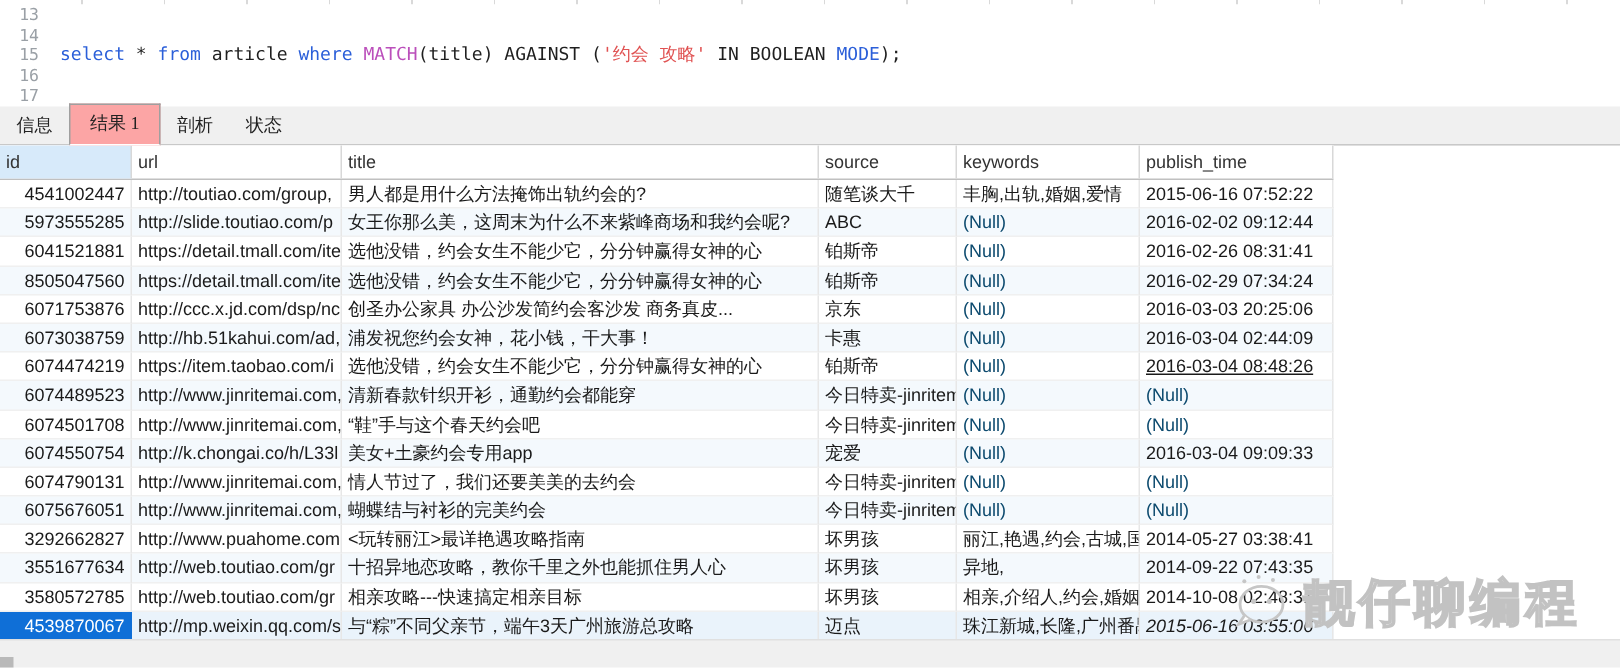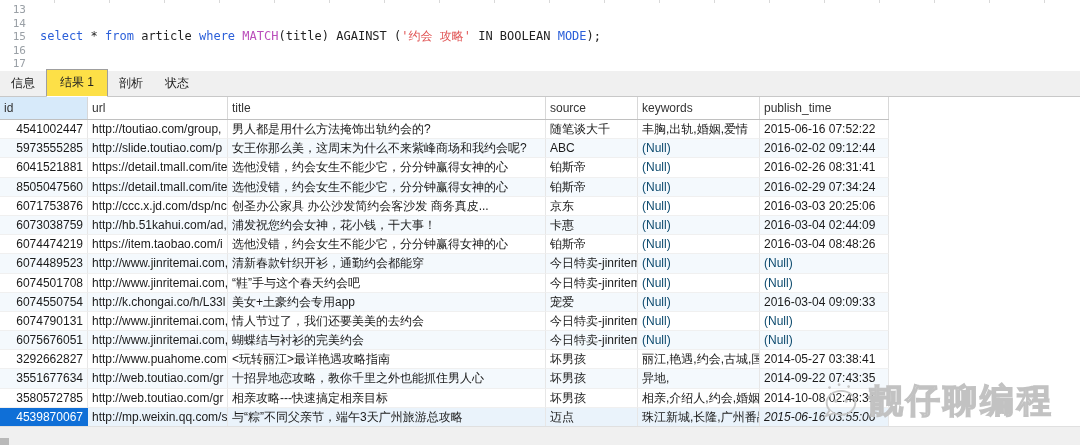--- a/index.html
+++ b/index.html
@@ -18,22 +18,22 @@
   .code{margin-left:14px;white-space:pre;color:#1f1f1f;}
   .tk-keyword{color:#2b5fd9;}
   .tk-plain{color:#1f1f1f;}
   .tk-function{color:#bb4fbb;}
   .tk-string{color:#e05252;}
 
   
   .tabbar{position:absolute;left:0;top:71px;width:1080px;height:26px;background:#f0f0f0;
     border-bottom:1px solid #c8c8c8;display:flex;align-items:flex-end;box-sizing:border-box;}
   .tab{font-size:12px;color:#222;padding:3px 11px 4px 11px;margin-bottom:0;cursor:default;}
-  .tab.active{background:#fde047;border:1px solid #9f9f9f;border-bottom:1px solid #fff;
-    margin-bottom:-1px;padding:4px 13px 5px 13px;position:relative;z-index:2;}
+  .tab.active{background:#fca5a5;border:1px solid #9f9f9f;border-bottom:1px solid #fff;
+    margin-bottom:-1px;padding:4px 13px 5px 13px;position:relative;z-index:2;font-family:Liberation Serif, serif;}
 
   
   .grid{position:absolute;left:0;top:97px;width:889px;background:#fff;font-size:12px;color:#1a1a1a;}
   .hrow{display:flex;height:22px;line-height:22px;border-bottom:1px solid #c0c0c0;background:#fff;}
   .hcell{box-sizing:border-box;padding:0 4px;border-right:1px solid #d8d8d8;color:#333;
     white-space:nowrap;overflow:hidden;}
   .hcell.hsel{background:#d7eafa;}
   .trow{display:flex;height:19.2px;line-height:19.2px;background:#fff;}
   .trow.alt{background:#f4f9fd;}
   .trow.selrow{background:#eaf3fb;}
@@ -149,21 +149,21 @@
           <div class="tcell col-source" style="width: 92px;">卡惠</div>
           <div class="tcell col-keywords null" style="width: 122px;">(Null)</div>
           <div class="tcell col-publish_time" style="width: 129px;">2016-03-04 02:44:09</div>
         </div>
         <div class="trow">
           <div class="tcell col-id" style="width: 88px;">6074474219</div>
           <div class="tcell col-url" style="width: 140px;">https://item.taobao.com/i</div>
           <div class="tcell col-title" style="width: 318px;">选他没错，约会女生不能少它，分分钟赢得女神的心</div>
           <div class="tcell col-source" style="width: 92px;">铂斯帝</div>
           <div class="tcell col-keywords null" style="width: 122px;">(Null)</div>
-          <div class="tcell col-publish_time" style="width: 129px;">2016-03-04 08:48:26</div>
+          <div class="tcell col-publish_time" style="width: 129px; text-decoration: underline;">2016-03-04 08:48:26</div>
         </div>
         <div class="trow alt">
           <div class="tcell col-id" style="width: 88px;">6074489523</div>
           <div class="tcell col-url" style="width: 140px;">http://www.jinritemai.com,</div>
           <div class="tcell col-title" style="width: 318px;">清新春款针织开衫，通勤约会都能穿</div>
           <div class="tcell col-source" style="width: 92px;">今日特卖-jinritema</div>
           <div class="tcell col-keywords null" style="width: 122px;">(Null)</div>
           <div class="tcell col-publish_time null" style="width: 129px;">(Null)</div>
         </div>
         <div class="trow">

